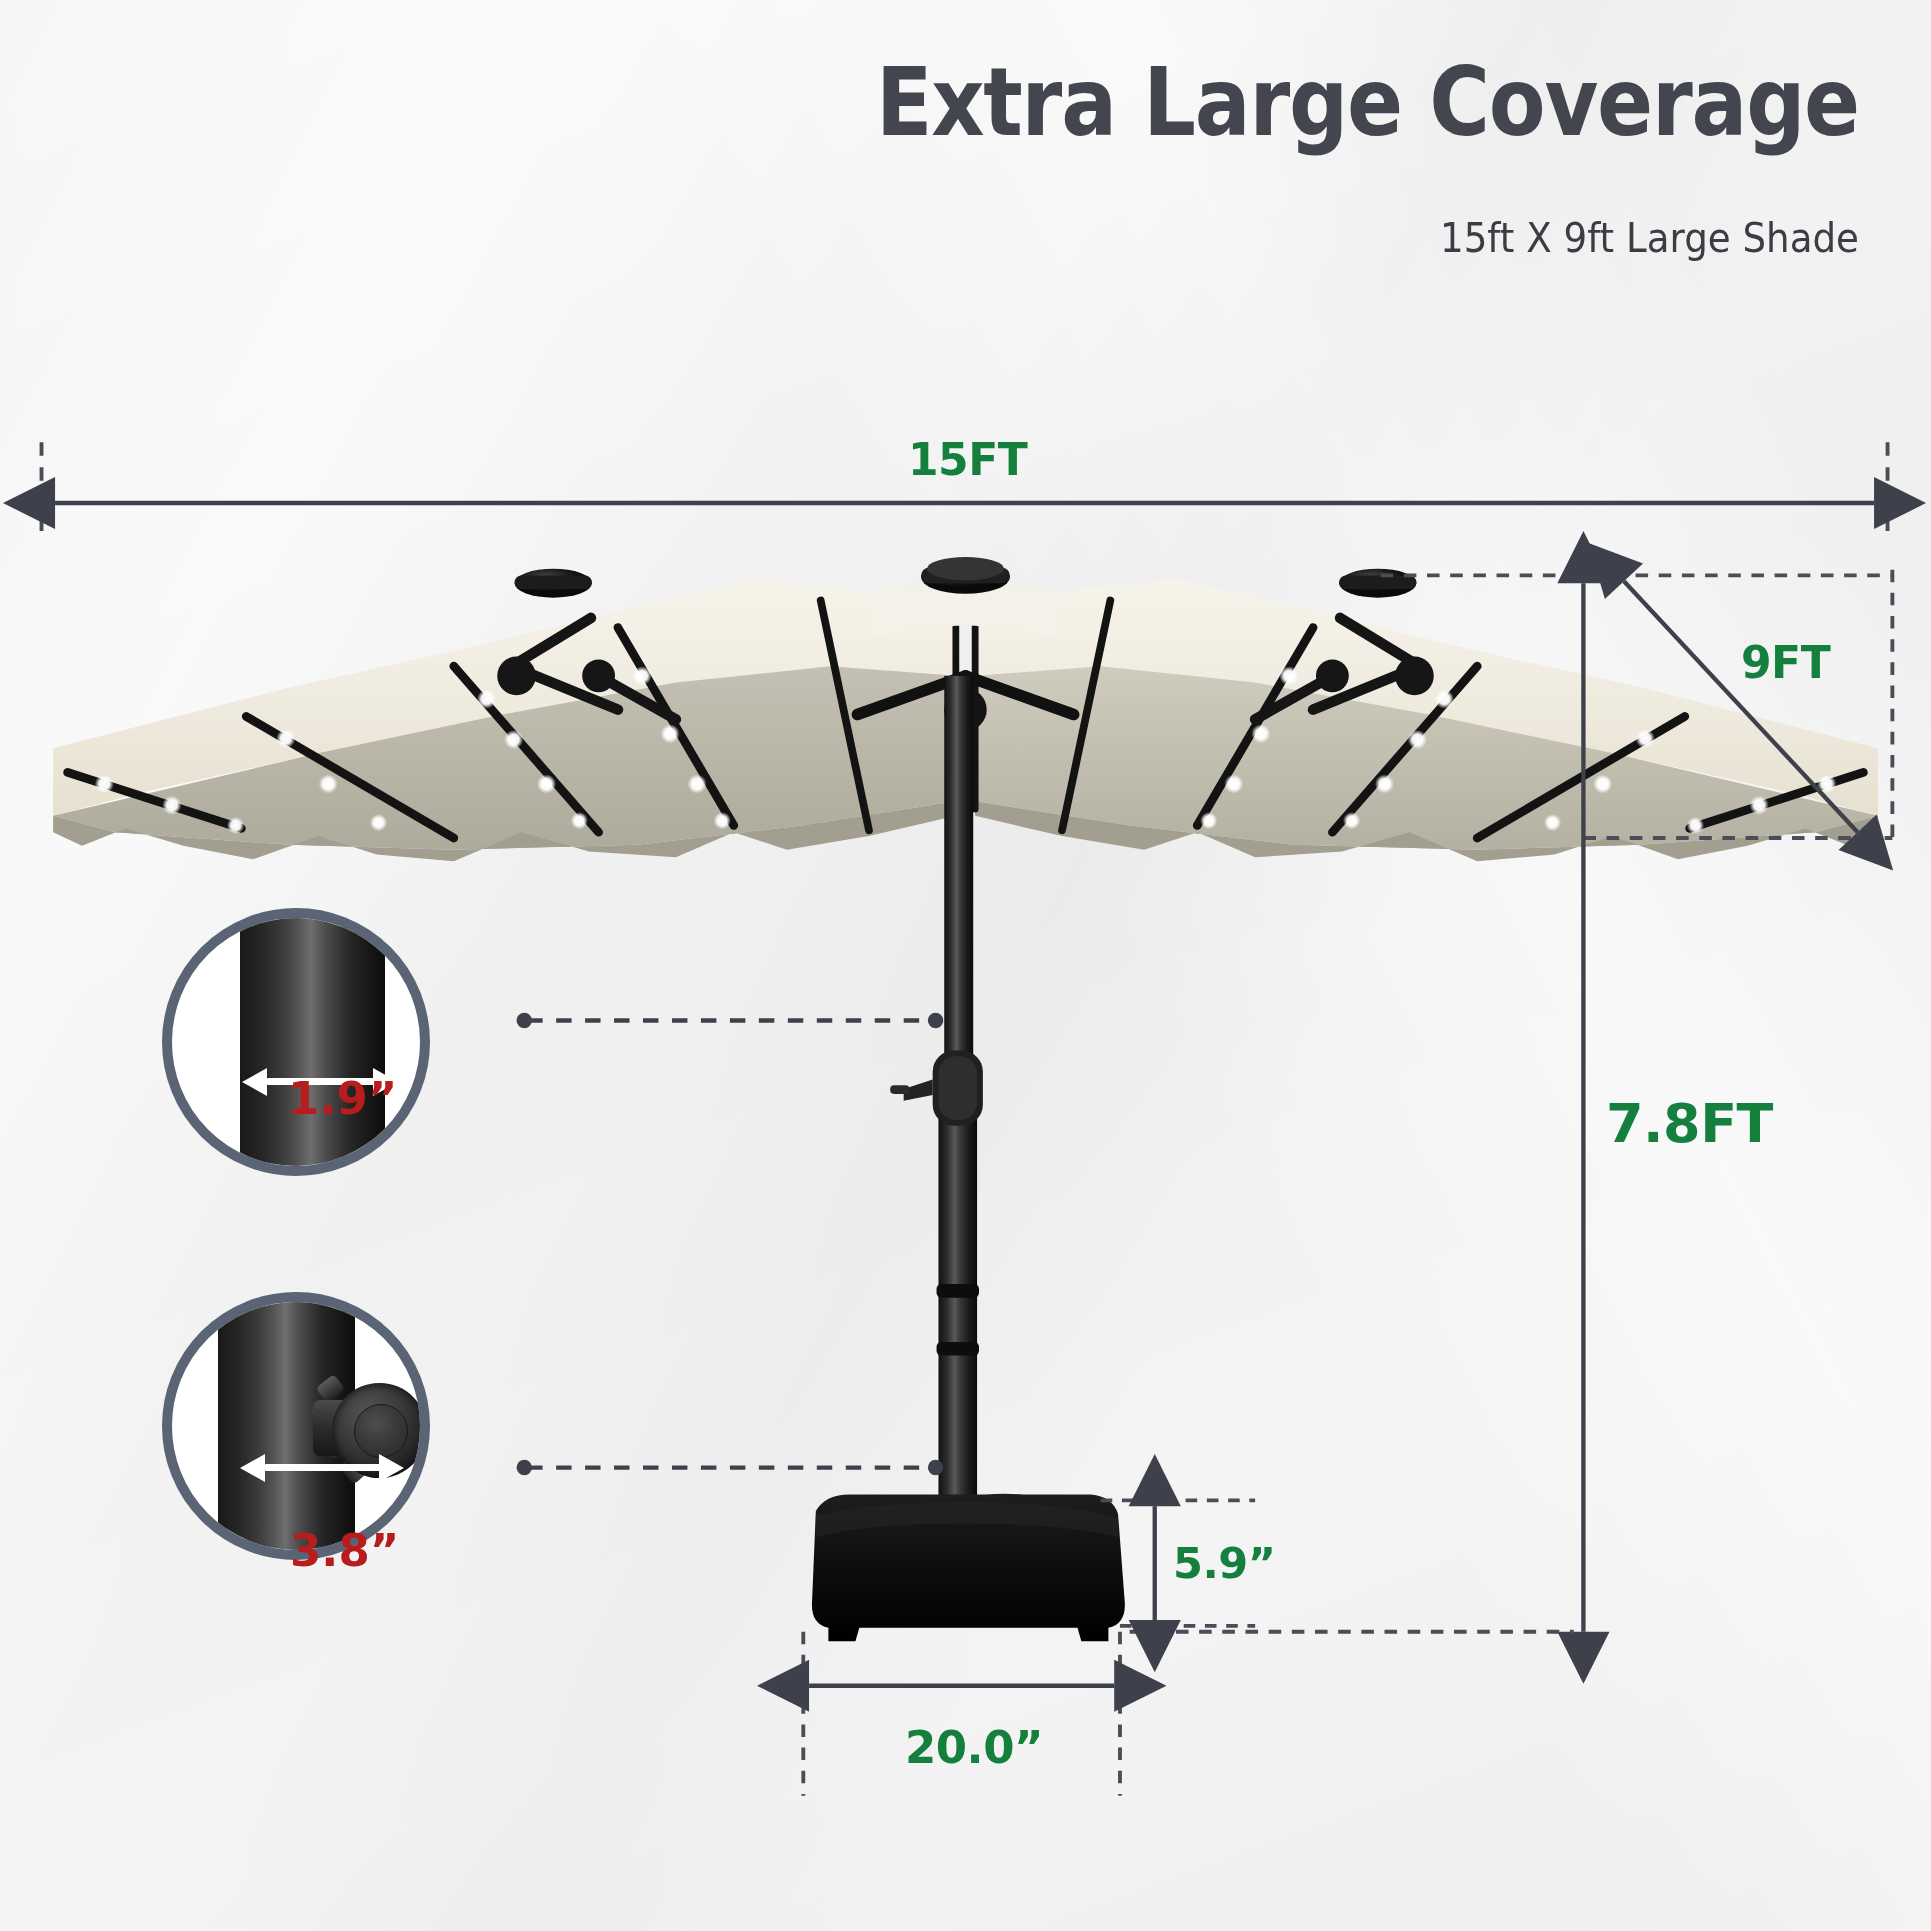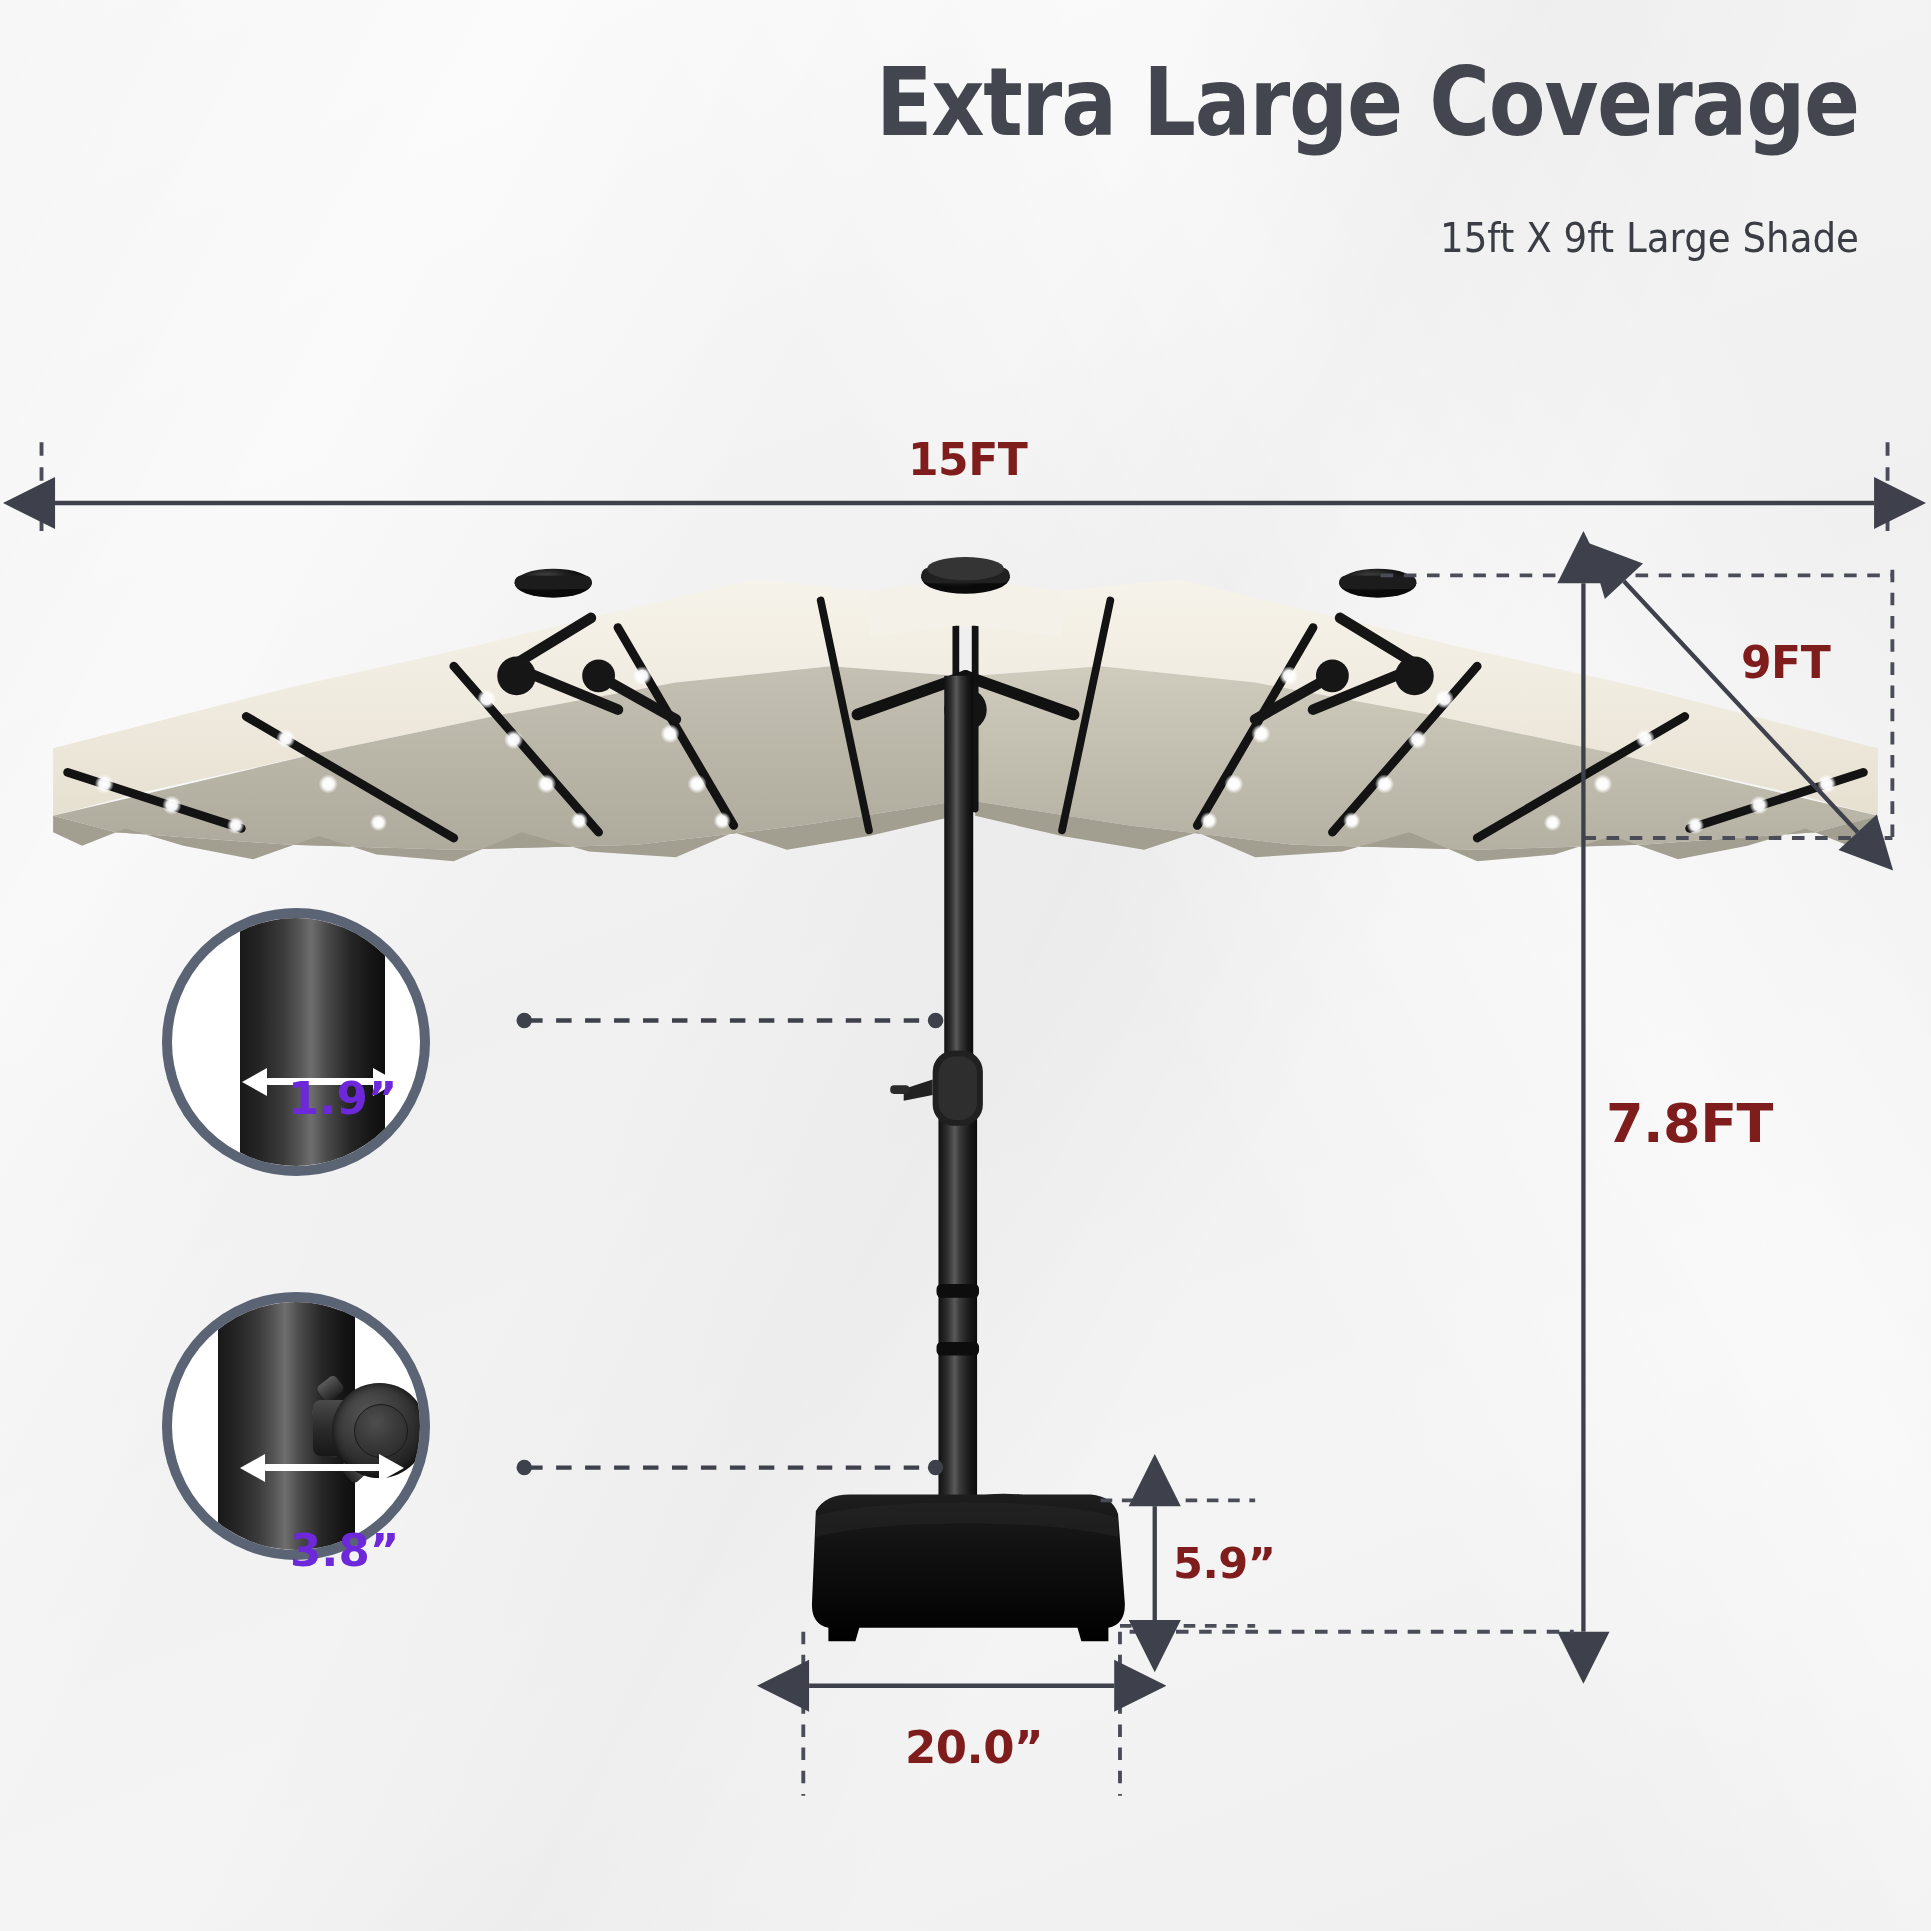--- a/index.html
+++ b/index.html
@@ -50,36 +50,36 @@
     color: #3b3d44;
     transform: scaleX(0.93);
     transform-origin: right top;
     white-space: nowrap;
   }
 
   .dim-label {
     position: absolute;
     font-family: "DejaVu Sans", sans-serif;
     font-weight: 700;
-    color: #7f1d1d;
+    color: #15803d;
     white-space: nowrap;
     transform-origin: center center;
   }
   #label-15ft { left: 908px; top: 434px; font-size: 44px; letter-spacing: -0.5px; }
   #label-9ft  { left: 1741px; top: 605px; font-size: 44px; letter-spacing: -0.5px; margin-top: 32px; }
   #label-78ft { left: 1606px; top: 1092px; font-size: 54px; letter-spacing: -0.5px; }
   #label-59in { left: 1173px; top: 1538px; font-size: 43px; letter-spacing: -0.5px; }
   #label-276in{ left: 905px; top: 1721px; font-size: 45px; letter-spacing: -0.5px; }
 
   .callout-dim {
     position: absolute;
     font-family: "DejaVu Sans", sans-serif;
     font-weight: 700;
     font-size: 45px;
-    color: #6d28d9;
+    color: #b91c1c;
     white-space: nowrap;
   }
   #label-19in { left: 288px; top: 1072px; }
   #label-22in { left: 290px; top: 1524px; }
 
   
   svg.layer {
     position: absolute;
     left: 0; top: 0;
     width: 1931px; height: 1931px;

